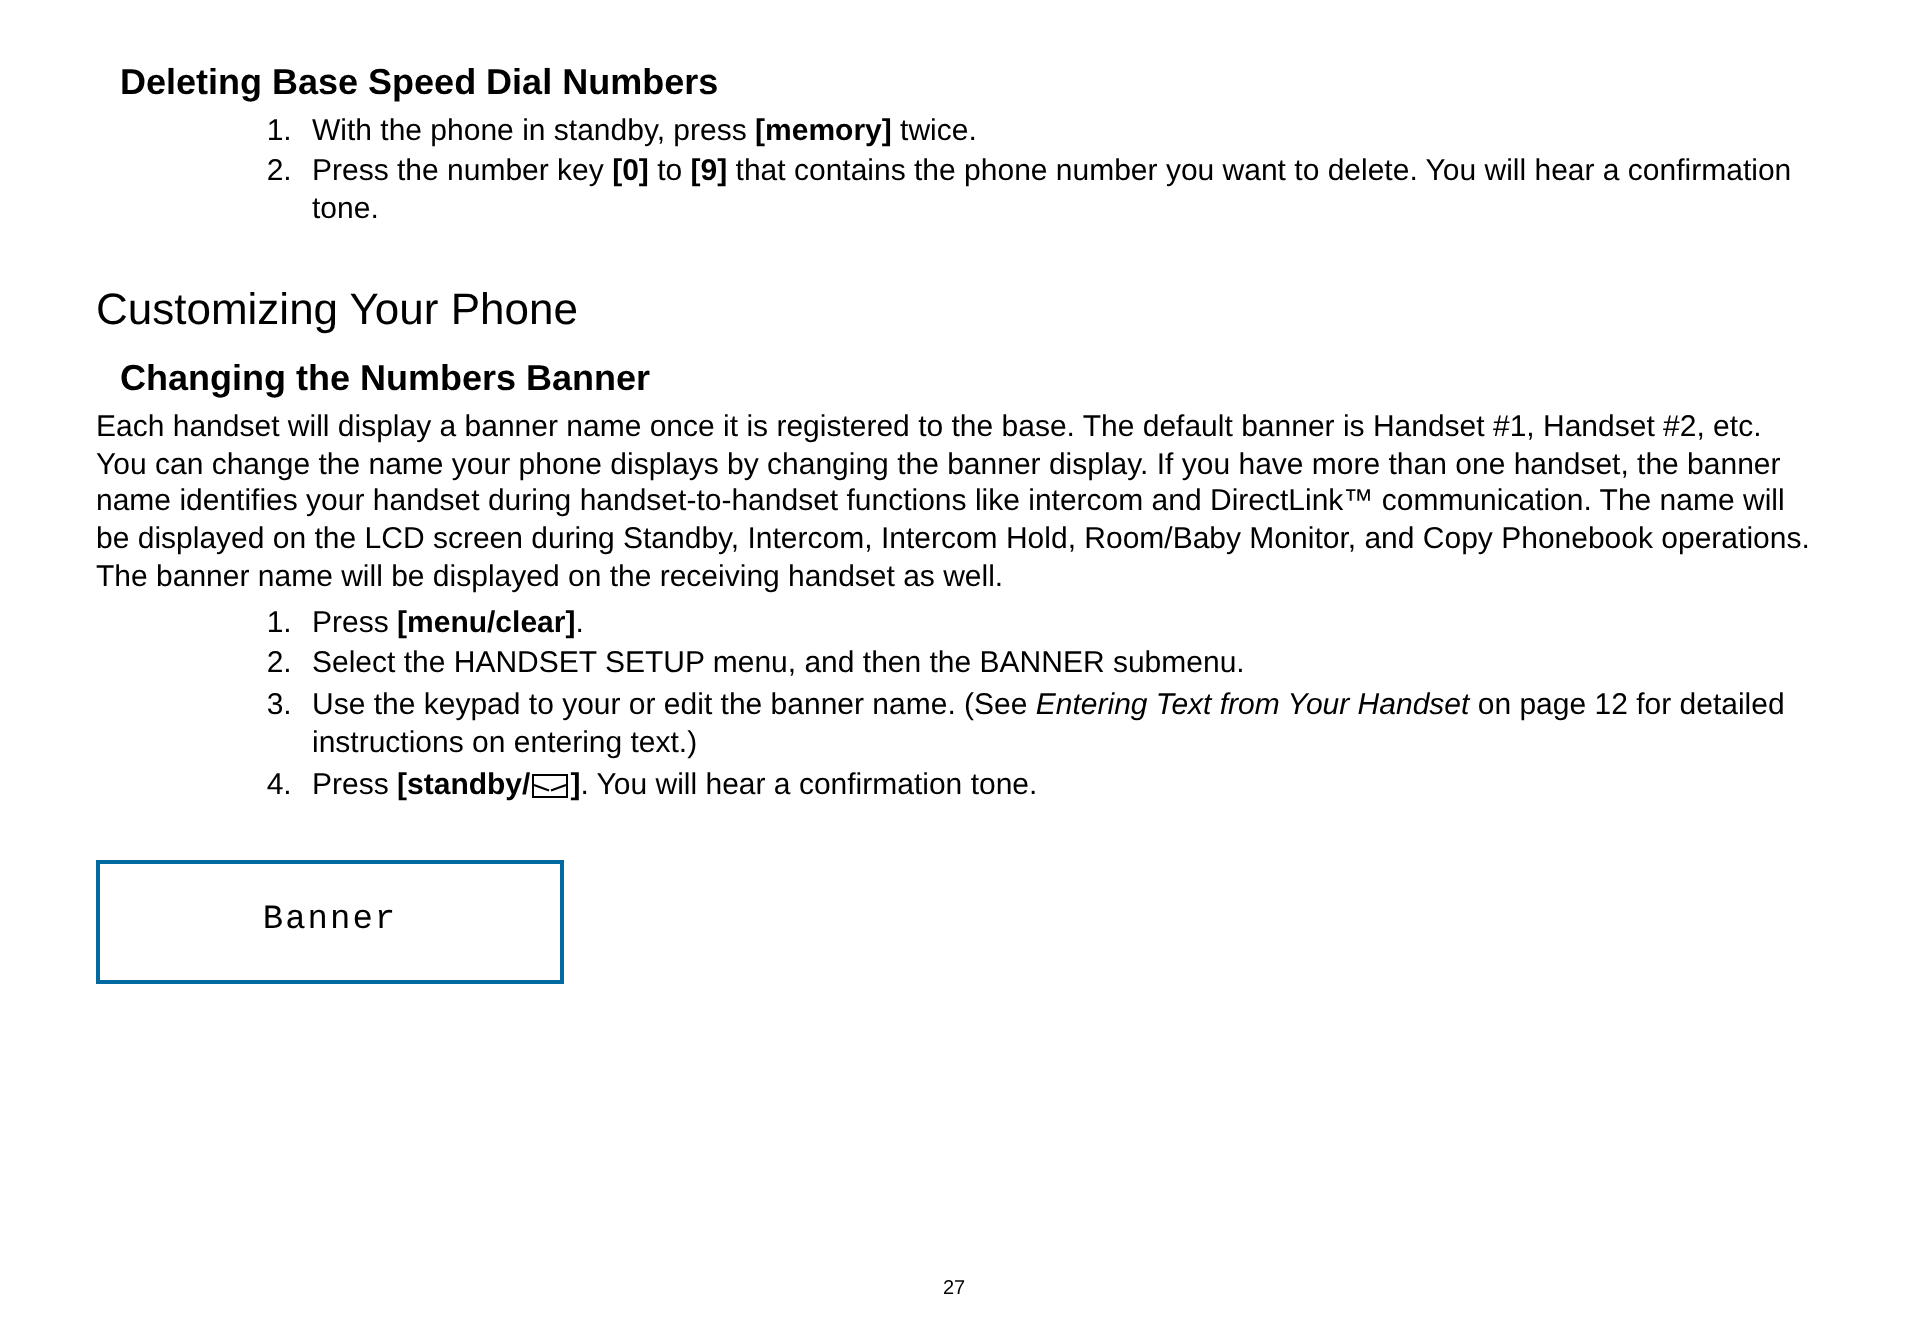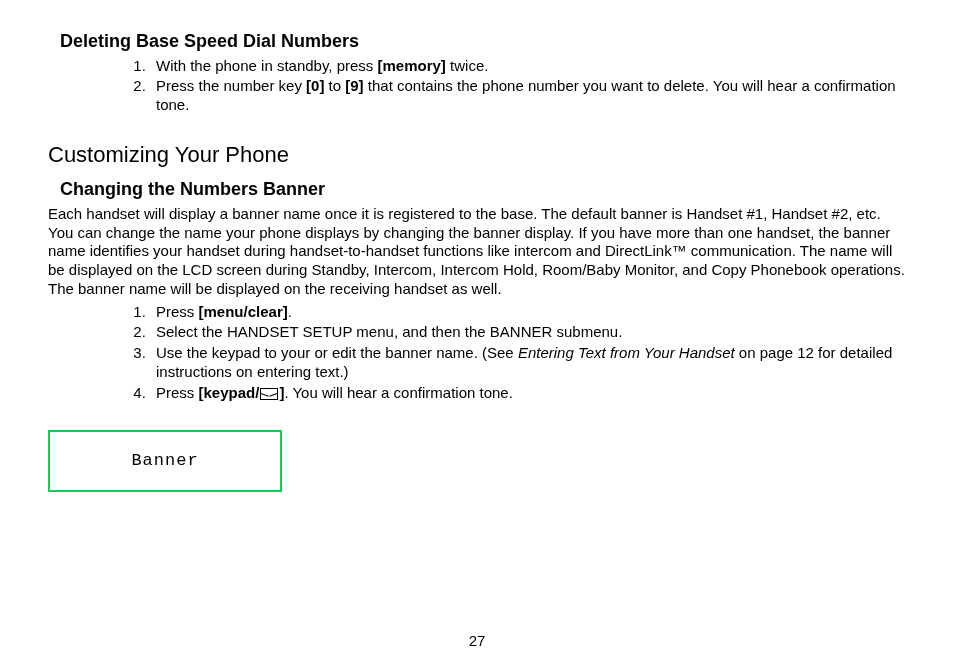--- a/index.html
+++ b/index.html
@@ -40,21 +40,21 @@
     margin: 0 0 2px 0;
   }
   .row {
     display: flex;
     flex-direction: column;
     align-items: flex-start;
     gap: 22px;
   }
   .row ol { flex: 1; }
   .lcd-box {
-    border: 2px solid #22c55e;
+    border: 2px solid #0369a1;
     width: 230px;
     height: 58px;
     flex-shrink: 0;
     margin-top: 4px;
     display: flex;
     flex-direction: column;
     align-items: center;
     justify-content: center;
     font-family: "Courier New", monospace;
     font-size: 17px;
@@ -81,21 +81,21 @@
   .arrow.left  { left: -9px; top: 50%; transform: translateY(-50%); }
   .arrow.right { right: -9px; top: 50%; transform: translateY(-50%); }
   .arrow.ul    { top: -6px; left: -6px; }
   .arrow.ur    { top: -6px; right: -6px; }
   .dotted { text-decoration: underline dotted; text-underline-offset: 2px; }
   .page-num {
     position: absolute;
     bottom: 20px;
     left: 0; right: 0;
     text-align: center;
-    font-size: 15px;
+    font-size: 10px;
   }
   .bold { font-weight: bold; }
   .ital { font-style: italic; }
   .sel-icon {
     display:inline-block;
     width:16px;height:10px;
     border:1px solid #000;
     position:relative;
     vertical-align:middle;
     margin:0 1px;
@@ -126,21 +126,21 @@
 <div class="row">
   <ol>
     <li>
       <span>Press </span><span class="bold">[menu/clear]</span><span>.</span>
     </li>
     <li>Select the HANDSET SETUP menu, and then the BANNER submenu.</li>
     <li>
       <span>Use the keypad  to your or edit the banner name. (See </span><span class="ital">Entering Text from Your Handset</span><span> on page 12 for detailed instructions on entering text.)</span>
     </li>
     <li>
-      <span>Press </span><span class="bold"><span>[keypad/</span><span class="sel-icon"></span><span>]</span></span><span>. You will hear a confirmation tone.</span>
+      <span>Press </span><span class="bold"><span>[standby/</span><span class="sel-icon"></span><span>]</span></span><span>. You will hear a confirmation tone.</span>
     </li>
   </ol>
 
   <div class="lcd-box">
     <div class="lcd-line1">Banner</div>
   </div>
 </div>
 
 <div class="page-num">27</div>
 

